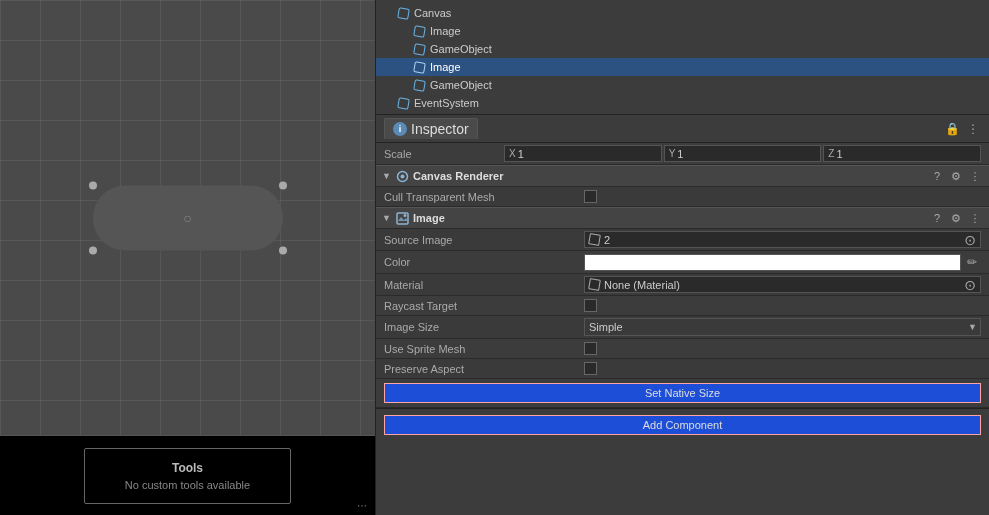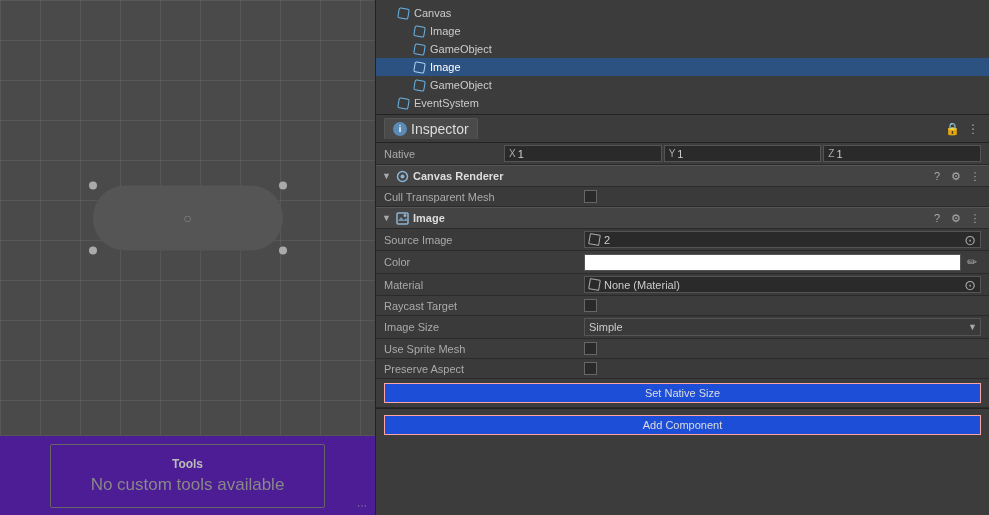--- a/index.html
+++ b/index.html
@@ -75,39 +75,39 @@
       border-radius: 50%;
     }
     .handle.tl { top: -4px; left: -4px; }
     .handle.tr { top: -4px; right: -4px; }
     .handle.bl { bottom: -4px; left: -4px; }
     .handle.br { bottom: -4px; right: -4px; }
 
     
     .tools-panel {
       height: 80px;
-      background: #4c1d95;
+      background: #000000;
       border-top: 1px solid #555;
       display: flex;
       flex-direction: column;
       align-items: center;
       justify-content: center;
       position: relative;
     }
 
     .tools-title {
       color: #bbb;
       font-size: 12px;
       font-weight: 600;
       margin-bottom: 4px;
     }
 
     .tools-subtitle {
       color: #888;
-      font-size: 17px;
+      font-size: 11px;
     }
 
     .tools-border {
       border: 1px solid #666;
       padding: 12px 40px;
       border-radius: 2px;
       display: flex;
       flex-direction: column;
       align-items: center;
     }
@@ -564,21 +564,21 @@
         <span class="info-icon">i</span>
         <span class="inspector-title">Inspector</span>
       </div>
       <div class="inspector-actions">
         <button class="inspector-action-btn">🔒</button>
         <button class="inspector-action-btn">⋮</button>
       </div>
     </div>
 
     <div class="scale-row">
-      <span class="scale-label">Native</span>
+      <span class="scale-label">Scale</span>
       <div class="xyz-fields">
         <div class="xyz-field">
           <span class="xyz-field-label">X</span>
           <span class="xyz-field-val">1</span>
         </div>
         <div class="xyz-field">
           <span class="xyz-field-label">Y</span>
           <span class="xyz-field-val">1</span>
         </div>
         <div class="xyz-field">

